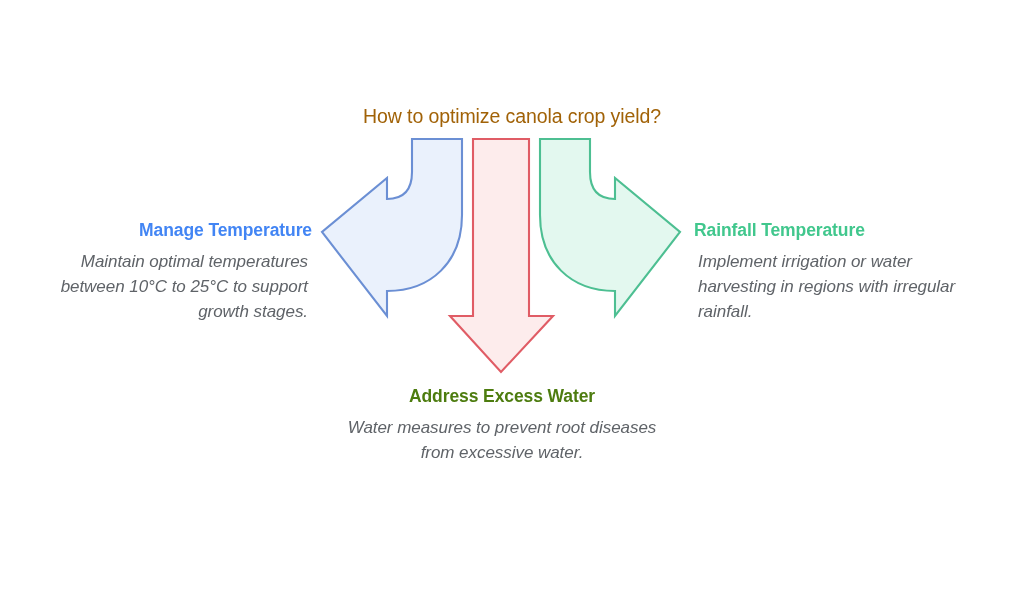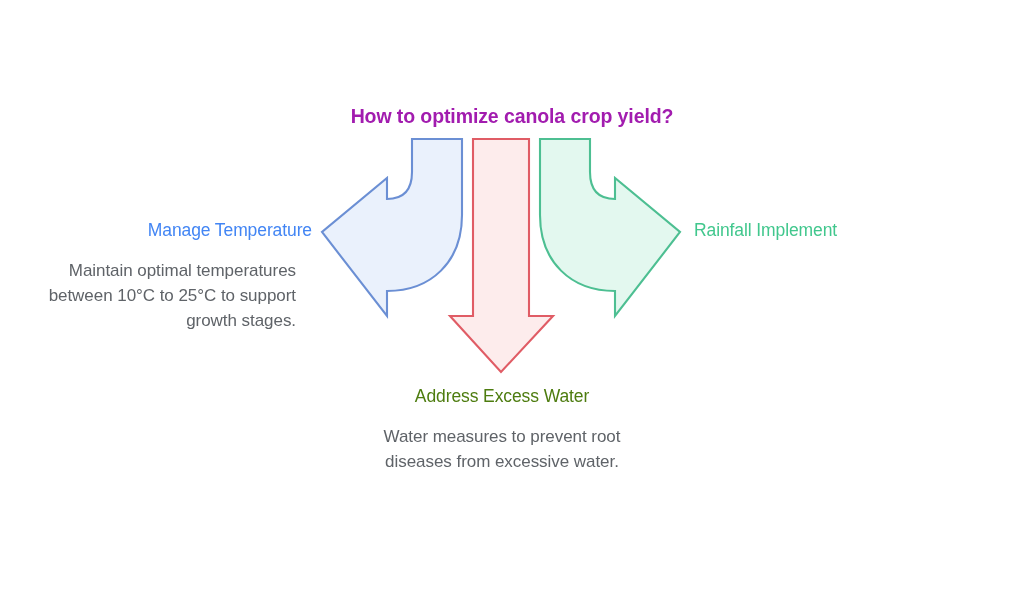--- a/index.html
+++ b/index.html
@@ -33,45 +33,46 @@
     pointer-events: none;
   }
 
   .question-title {
     position: absolute;
     left: 262px;
     top: 104px;
     width: 500px;
     text-align: center;
     font-size: 19.5px;
-    font-weight: bold;
-    color: #a21caf;
+    font-weight: normal;
+    color: #a16207;
     letter-spacing: -0.1px;
     line-height: 1.25;
   }
 
   .branch {
     position: absolute;
   }
 
   .branch-heading {
     font-size: 17.5px;
-    font-weight: normal;
+    font-weight: bold;
     line-height: 1.3;
     margin: 0 0 7px 0;
     letter-spacing: -0.1px;
   }
 
   .branch-body {
     font-size: 17px;
     font-weight: normal;
     color: #5f6368;
     line-height: 1.48;
-    margin: 16px;
+    margin: 4px;
     letter-spacing: -0.05px;
+    font-style: italic;
   }
 
   
   #branch-left {
     left: 20px;
     top: 219px;
     width: 292px;
     text-align: right;
   }
 
@@ -131,21 +132,22 @@
   </svg>
 
   <div class="question-title">How to optimize canola crop yield?</div>
 
   <div class="branch" id="branch-left">
     <div class="branch-heading" style="color:#4285f4">Manage Temperature</div>
     <div class="branch-body">Maintain optimal temperatures between 10°C to 25°C to support growth stages.</div>
   </div>
 
   <div class="branch" id="branch-right">
-    <div class="branch-heading" style="color:#41c78d">Rainfall Implement</div>
+    <div class="branch-heading" style="color:#41c78d">Rainfall Temperature</div>
+    <div class="branch-body">Implement irrigation or water harvesting in regions with irregular rainfall.</div>
   </div>
 
   <div class="branch" id="branch-bottom">
     <div class="branch-heading" style="color:#4d7c0f">Address Excess Water</div>
     <div class="branch-body">Water measures to prevent root diseases from excessive water.</div>
   </div>
 
 </div>
 
 </body></html>

